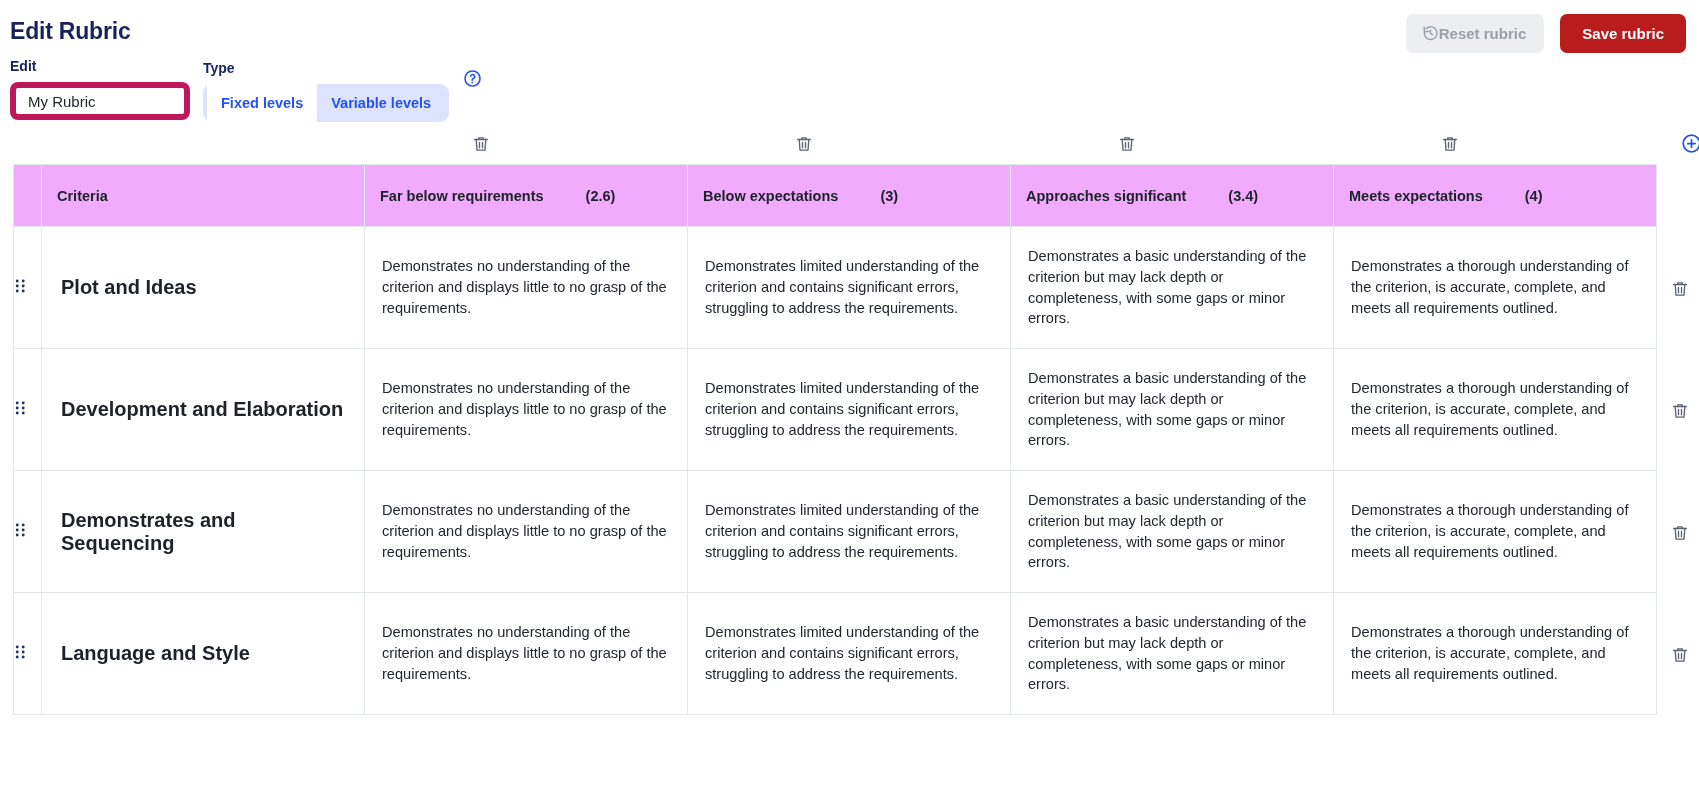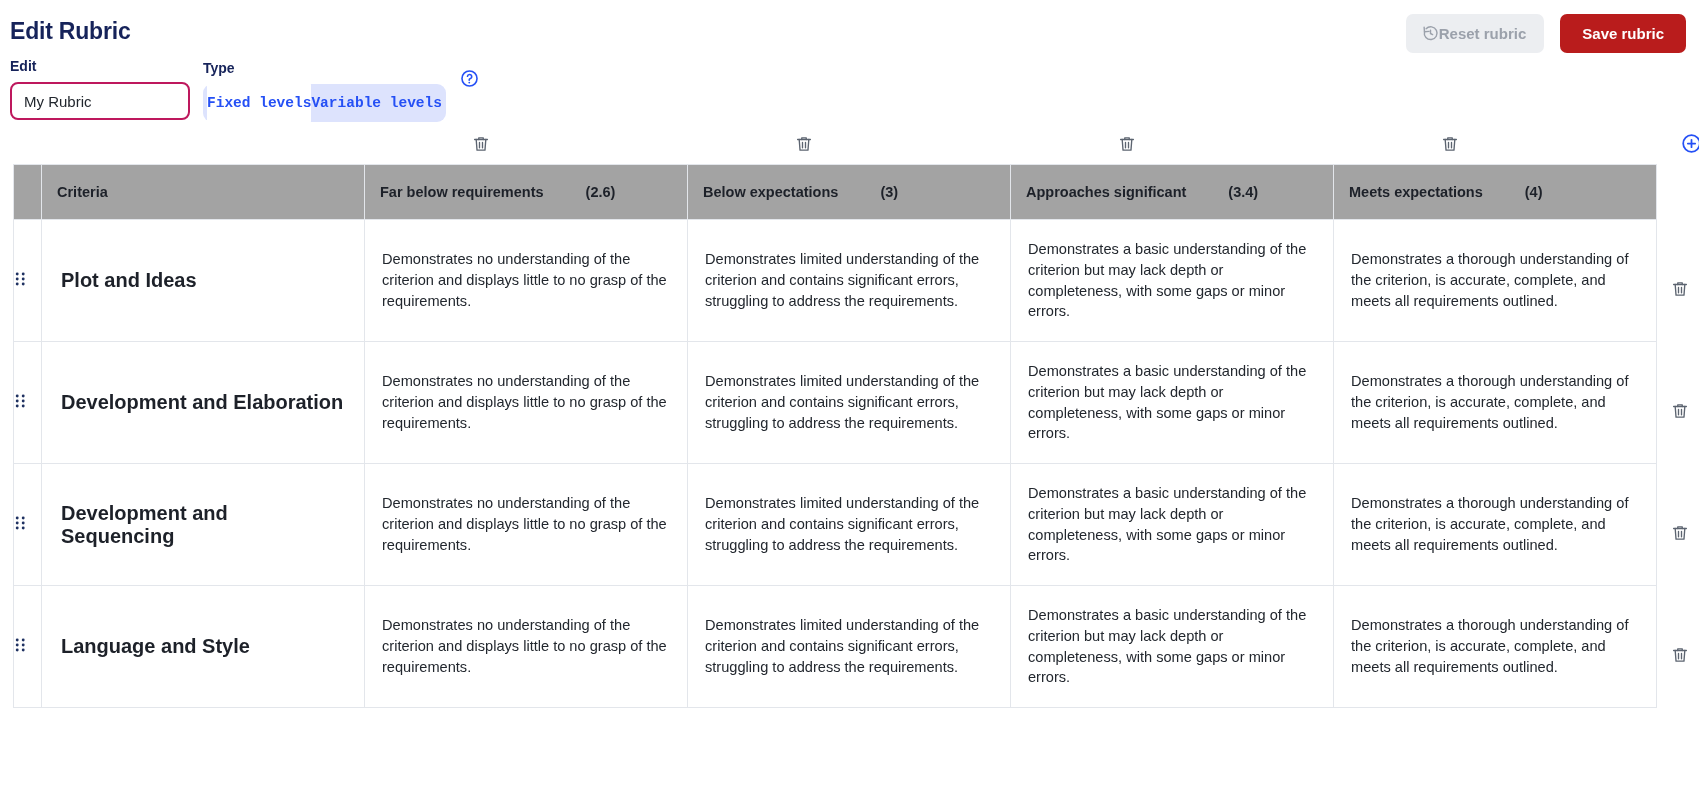--- a/index.html
+++ b/index.html
@@ -46,36 +46,36 @@
   .field-type {
     position: absolute; left: 203px; top: 60px;
     display: flex; align-items: flex-start;
   }
   .field-label {
     font-size: 14px; font-weight: bold; color: #16235a;
     margin-bottom: 8px; display: block;
   }
   .name-input {
     width: 180px; height: 38px;
-    border: 2px solid #be185d; border-radius: 8px;
+    border: 6px solid #be185d; border-radius: 8px;
     padding: 0 12px;
     font-family: "Liberation Sans", sans-serif;
     font-size: 15px; color: #22272e; background: #fff;
     outline: none;
   }
   .segmented {
     display: inline-flex; align-items: center;
     background: #dde3fd; border-radius: 9px; padding: 4px;
     height: 38px;
   }
   .seg-btn {
     border: none; background: transparent;
-    font-family: Liberation Mono, monospace;
+    font-family: Liberation Sans, sans-serif;
     font-size: 14.5px; font-weight: bold; color: #2550f5;
-    padding: 0 0; height: 48px; border-radius: 6px;
+    padding: 0 14px; height: 48px; border-radius: 6px;
     cursor: pointer; white-space: nowrap;
   }
   .seg-btn.active { background: #ffffff; }
   .help-btn {
     margin-left: 14px; margin-top: 9px;
     background: none; border: none; padding: 0; cursor: pointer;
     line-height: 0;
   }
 
   
@@ -102,21 +102,21 @@
   table.rubric {
     border-collapse: collapse; width: 1643px;
     table-layout: fixed;
     border: 1px solid #d9dde3;
   }
   table.rubric th, table.rubric td {
     border: 1px solid #e3e6eb;
     vertical-align: middle;
     text-align: left;
   }
-  thead th { background: #a3a3a3; height: 55px; }
+  thead th { background: #f0abfc; height: 62px; }
   th.c-handle, td.c-handle { width: 28px; }
   th.c-criteria, td.c-criteria { width: 323px; }
   th.c-level, td.c-level { width: 323px; }
 
   .th-text {
     font-size: 14.5px; font-weight: bold; color: #1d2129;
     padding: 0 14px; display: flex; align-items: baseline; gap: 18px;
   }
   .th-score { font-weight: bold; color: #1d2129; margin-left: 24px; }
 
@@ -335,21 +335,21 @@
                 <circle cx="2.2" cy="3" r="1.45"></circle>
                   <circle cx="8.2" cy="3" r="1.45"></circle>
                 <circle cx="2.2" cy="8" r="1.45"></circle>
                   <circle cx="8.2" cy="8" r="1.45"></circle>
                 <circle cx="2.2" cy="13" r="1.45"></circle>
                   <circle cx="8.2" cy="13" r="1.45"></circle>
               </svg>
             </span>
           </td>
           <td class="c-criteria">
-            <div class="crit-name">Development and Sequencing</div>
+            <div class="crit-name">Demonstrates and Sequencing</div>
           </td>
           <td class="c-level">
             <div class="cell-text">Demonstrates no understanding of the criterion and displays little to no grasp of the requirements.</div>
           </td>
           <td class="c-level">
             <div class="cell-text">Demonstrates limited understanding of the criterion and contains significant errors, struggling to address the requirements.</div>
           </td>
           <td class="c-level">
             <div class="cell-text">Demonstrates a basic understanding of the criterion but may lack depth or completeness, with some gaps or minor errors.</div>
           </td>

